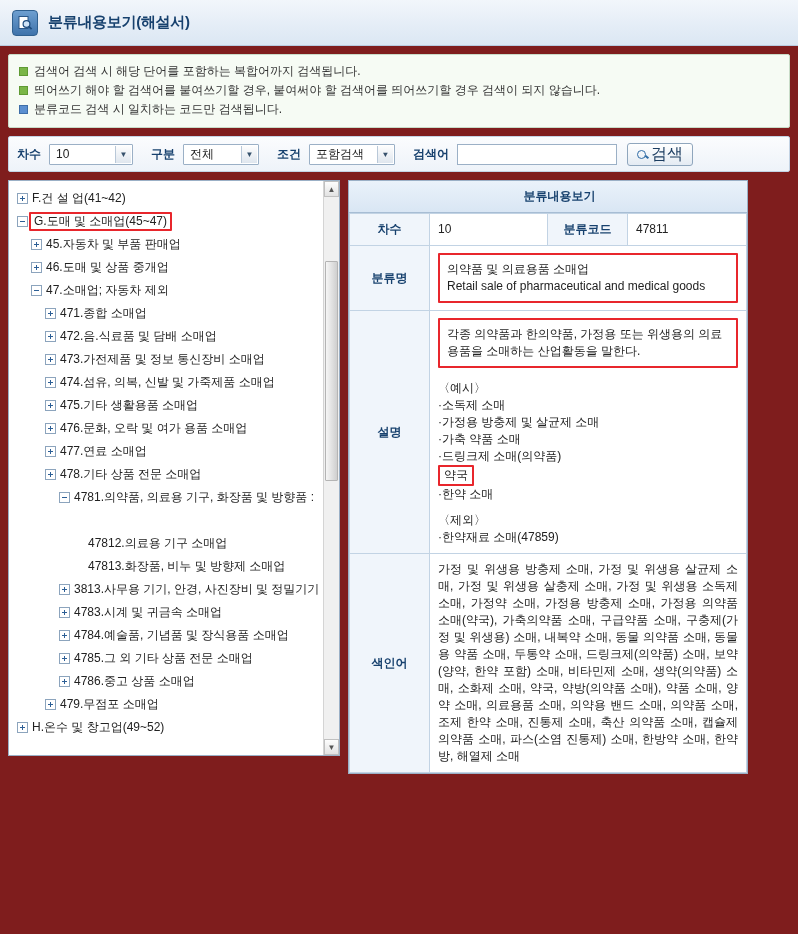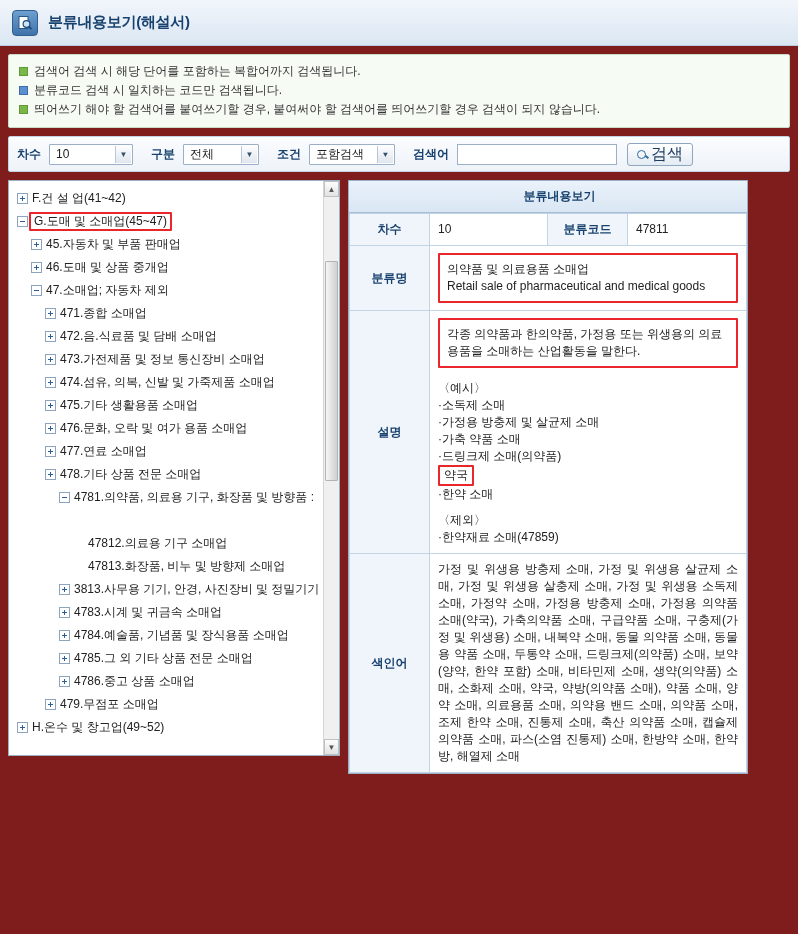--- a/index.html
+++ b/index.html
@@ -311,26 +311,26 @@
     </div>
     <div class="title-text">분류내용보기(해설서)</div>
   </div>
 
   <div class="notice">
     <div class="notice-line">
       <span class="bullet"></span>
       <span>검색어 검색 시 해당 단어를 포함하는 복합어까지 검색됩니다.</span>
     </div>
     <div class="notice-line">
+      <span class="bullet"></span>
+      <span>띄어쓰기 해야 할 검색어를 붙여쓰기할 경우, 붙여써야 할 검색어를 띄어쓰기할 경우 검색이 되지 않습니다.</span>
+    </div>
+    <div class="notice-line">
       <span class="bullet blue"></span>
       <span>분류코드 검색 시 일치하는 코드만 검색됩니다.</span>
-    </div>
-    <div class="notice-line">
-      <span class="bullet"></span>
-      <span>띄어쓰기 해야 할 검색어를 붙여쓰기할 경우, 붙여써야 할 검색어를 띄어쓰기할 경우 검색이 되지 않습니다.</span>
     </div>
   </div>
 
   <div class="searchbar">
     <span class="sb-label">차수</span>
     <span class="sel w-narrow">
       <span>10</span>
       <span class="arrow">▼</span>
     </span>
 

